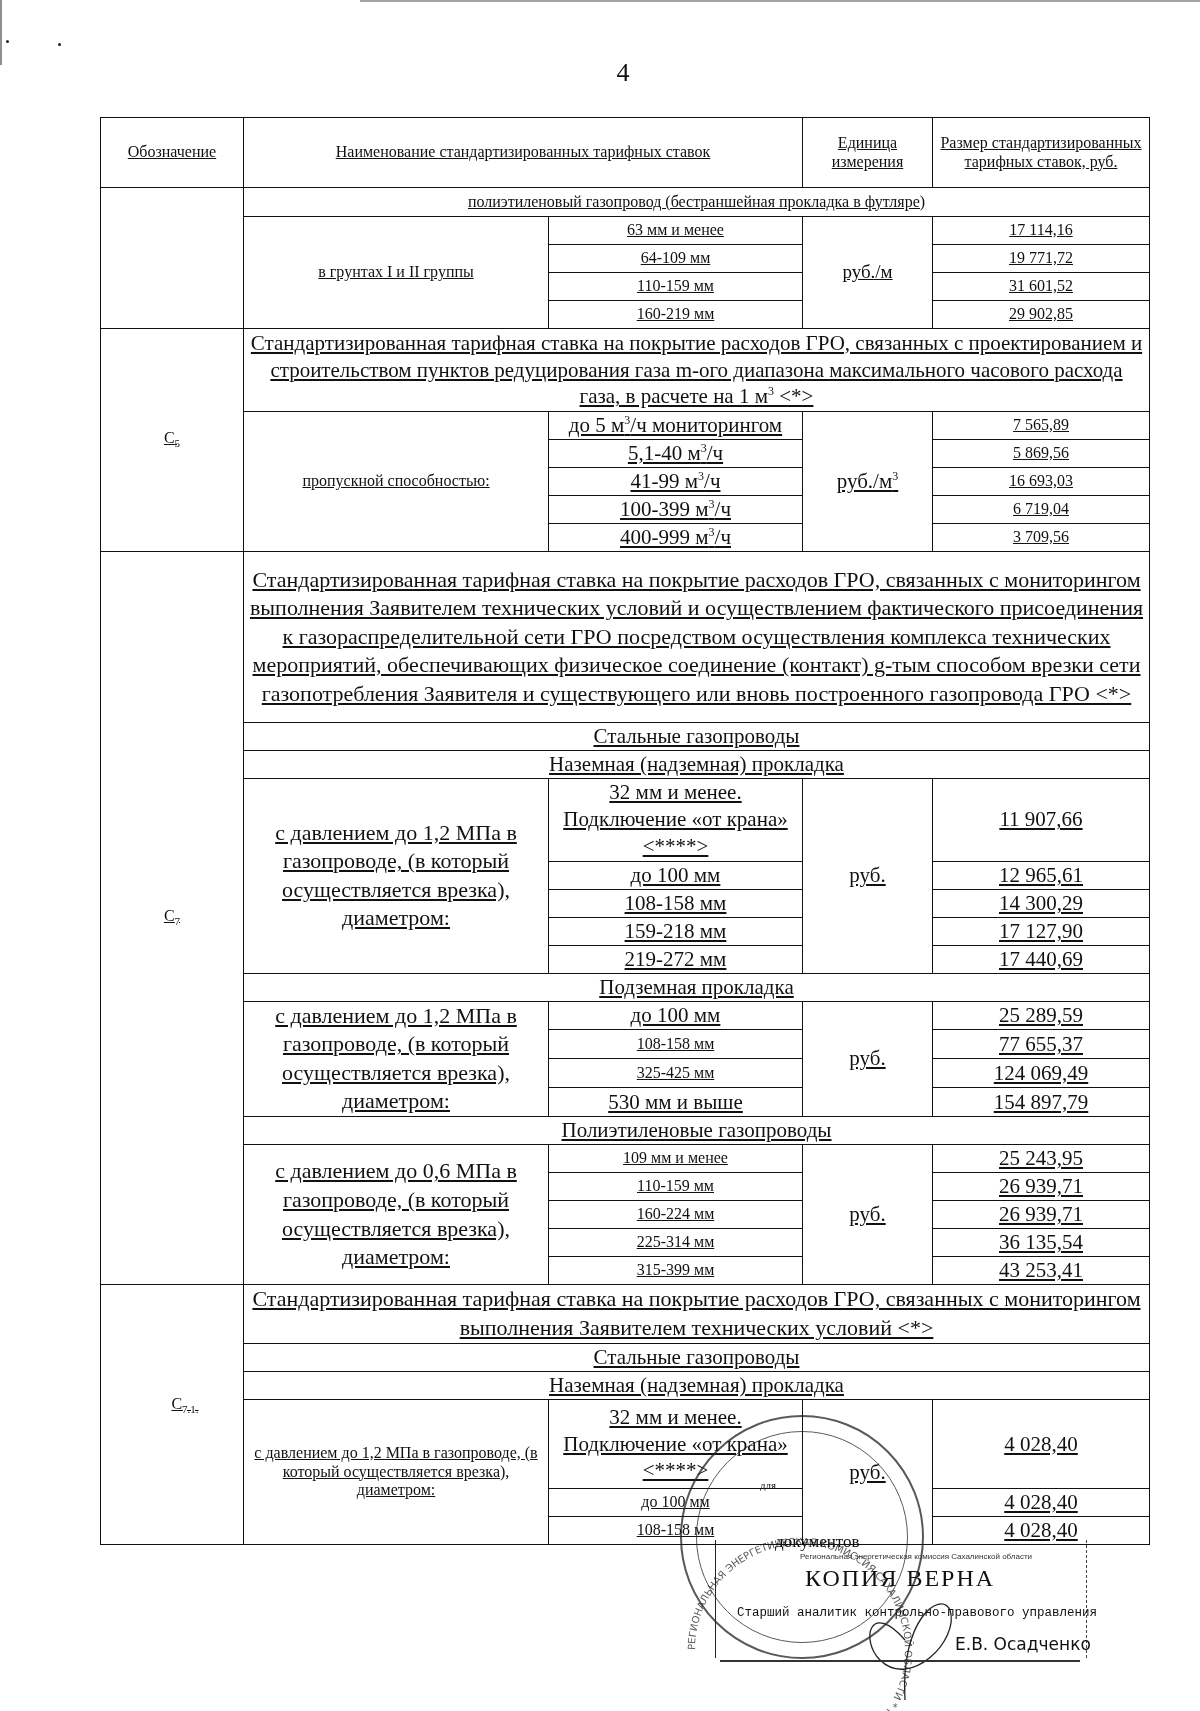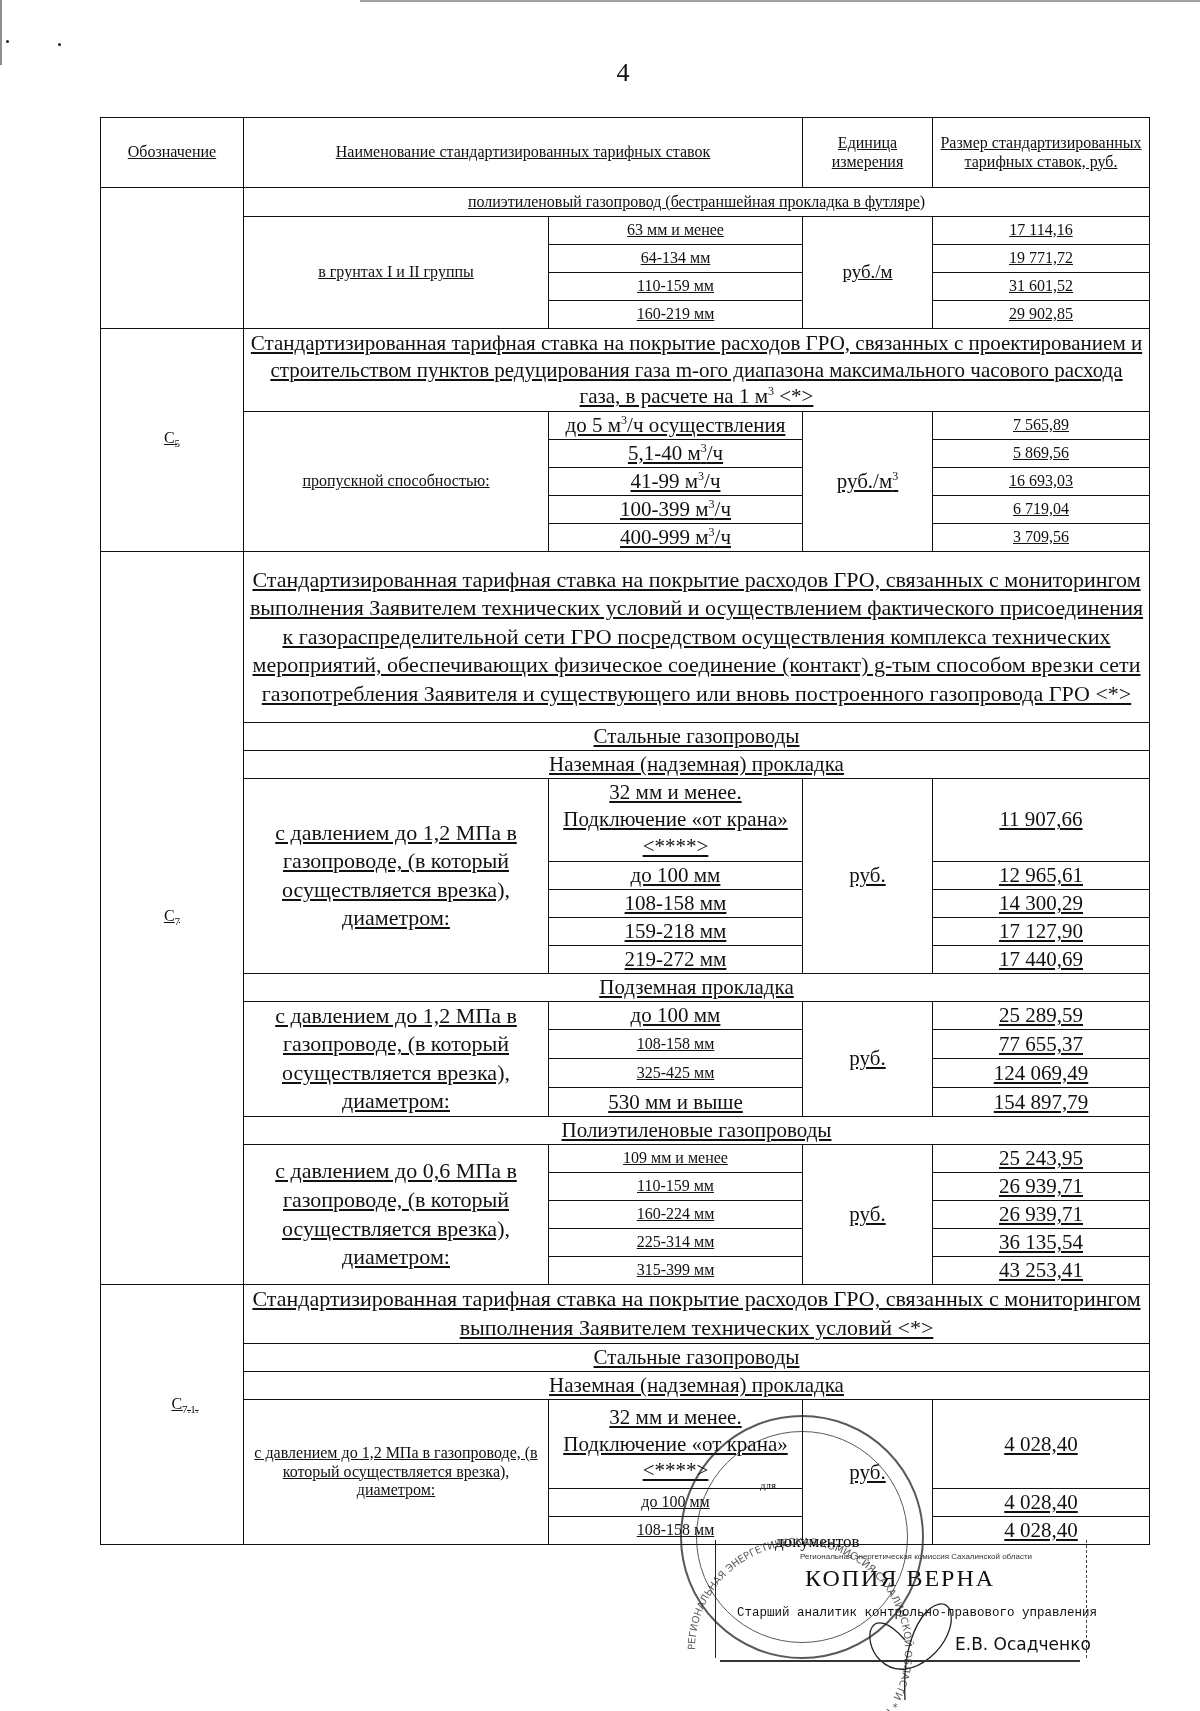--- a/index.html
+++ b/index.html
@@ -74,38 +74,38 @@
         <td rowspan="5"></td>
         <td colspan="4" class="sm h30">полиэтиленовый газопровод (бестраншейная прокладка в футляре)</td>
       </tr>
       <tr>
         <td rowspan="4" class="sm">в грунтах I и II группы</td>
         <td class="sm h29">63 мм и менее</td>
         <td rowspan="4" class="md">руб./м</td>
         <td class="sm">17 114,16</td>
       </tr>
       <tr>
-        <td class="sm h29">64-134 мм</td>
+        <td class="sm h29">64-109 мм</td>
         <td class="sm">19 771,72</td>
       </tr>
       <tr>
         <td class="sm h29">110-159 мм</td>
         <td class="sm">31 601,52</td>
       </tr>
       <tr>
         <td class="sm h29">160-219 мм</td>
         <td class="sm">29 902,85</td>
       </tr>
       <tr>
         <td rowspan="6" class="sm"><span>C</span><sub style="font-size: 11px;">5</sub></td>
         <td colspan="4" class="lg" style="height: 82px;"><span>Стандартизированная тарифная ставка на покрытие расходов ГРО, связанных с проектированием и строительством пунктов редуцирования газа m-ого диапазона максимального часового расхода газа, в расчете на 1 м</span><sup>3</sup><span> &lt;*&gt;</span></td>
       </tr>
       <tr>
         <td rowspan="5" class="sm">пропускной способностью:</td>
-        <td class="lg h29"><span>до 5 м</span><sup>3</sup><span>/ч осуществления</span></td>
+        <td class="lg h29"><span>до 5 м</span><sup>3</sup><span>/ч мониторингом</span></td>
         <td rowspan="5" class="lg"><span>руб./м</span><sup>3</sup></td>
         <td class="sm">7 565,89</td>
       </tr>
       <tr>
         <td class="lg h29"><span>5,1-40 м</span><sup>3</sup><span>/ч</span></td>
         <td class="sm">5 869,56</td>
       </tr>
       <tr>
         <td class="lg h29"><span>41-99 м</span><sup>3</sup><span>/ч</span></td>
         <td class="sm">16 693,03</td>

